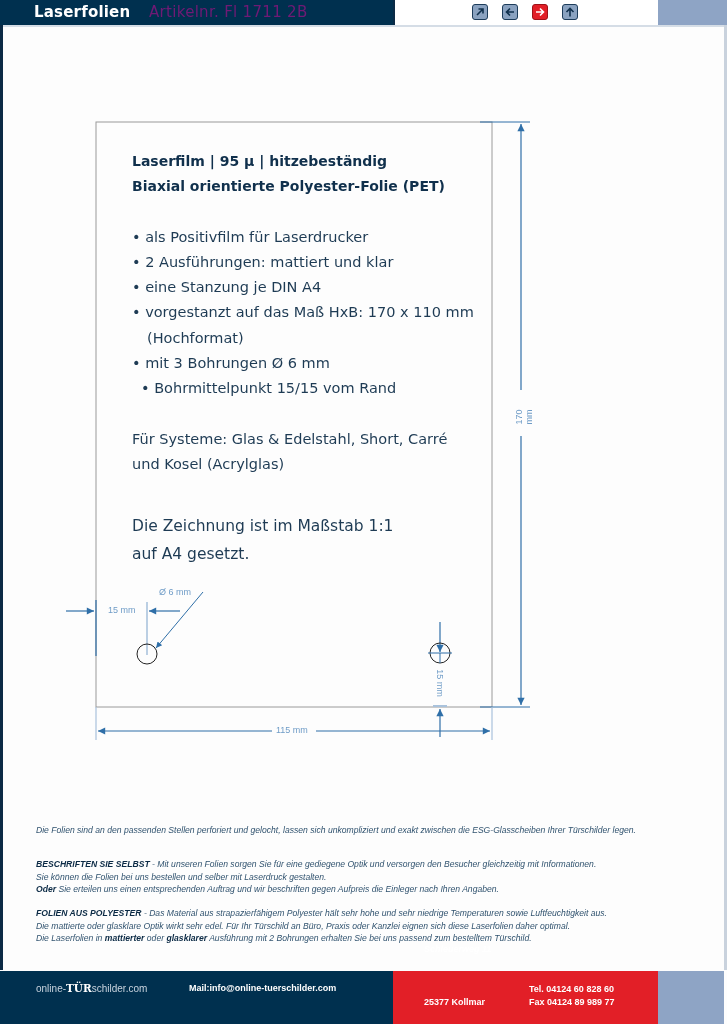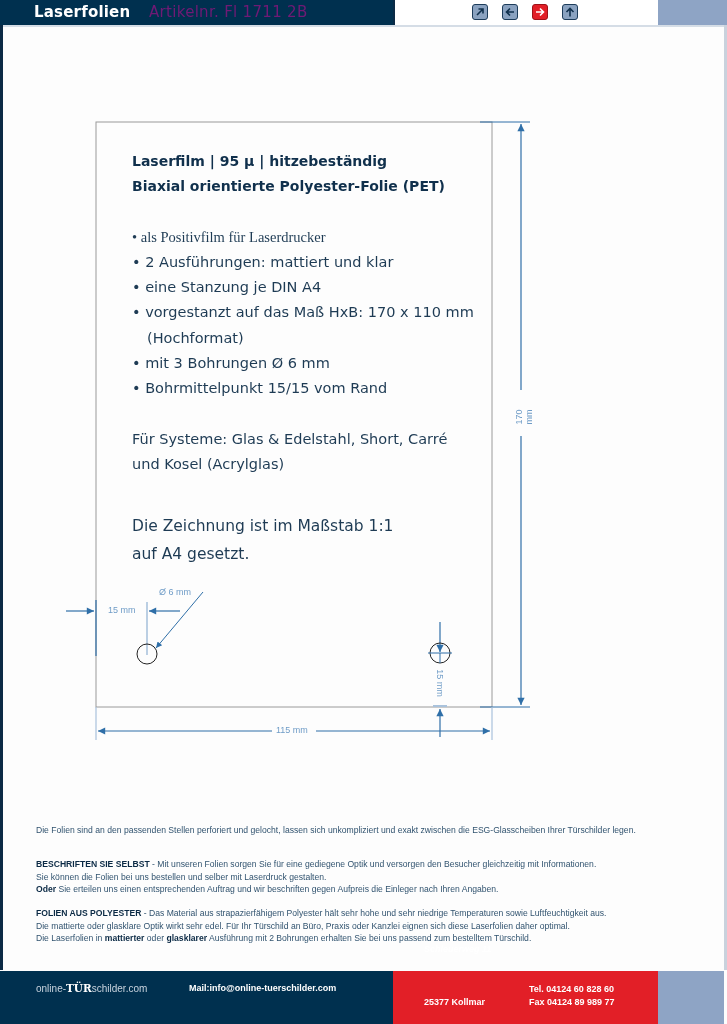--- a/index.html
+++ b/index.html
@@ -24,21 +24,21 @@
     display: flex; align-items: center; justify-content: center; cursor: pointer;
   }
   .navbtn.active { background: #e21f27; border-color: #9d1118; }
   .navbtn svg { width: 12px; height: 12px; }
   
   #drawing { left: 0; top: 0; width: 727px; height: 800px; }
   .spec { color: #1e3b54; font-size: 14.5px; left: 132px; }
   .spec.bold { font-weight: bold; font-size: 14px; color: #10304c; }
   .dimlabel { color: #6f9cc7; font-size: 9px; font-family: "Liberation Sans", sans-serif; }
   
-  .info { left: 36px; color: #31536f; font-size: 8.6px; line-height: 12.5px; width: 660px; font-family: "Liberation Sans", sans-serif; }
+  .info { left: 36px; color: #31536f; font-size: 8.6px; line-height: 12.5px; width: 660px; font-family: "Liberation Sans", sans-serif; font-style: italic; }
   .info b { color: #0b2a45; }
   
   #footer-dark { left: 0; top: 971px; width: 393px; height: 53px; background: #00304f; }
   #footer-red { left: 393px; top: 971px; width: 265px; height: 53px; background: #e21f27; }
   #footer-blue { left: 658px; top: 971px; width: 66px; height: 53px; background: #8ea4c5; }
   .ft { color: #ffffff; font-size: 9px; font-weight: bold; line-height: 13px; font-family: "Liberation Sans", sans-serif; }
   .brand { left: 36px; top: 982px; color: #c8d3de; font-size: 10px; font-family: "Liberation Sans", sans-serif; }
   .brand .tuer { font-family: "DejaVu Serif", serif; font-weight: bold; color: #ffffff; font-size: 10.5px; }
 </style>
 </head>
@@ -112,27 +112,27 @@
 </svg>
 
 <div class="abs dimlabel" style="left:509px;top:407px;transform:rotate(-90deg);transform-origin:center;width:30px;text-align:center;">170 mm</div>
 <div class="abs dimlabel" style="left:276px;top:725px;">115 mm</div>
 <div class="abs dimlabel" style="left:108px;top:605px;">15 mm</div>
 <div class="abs dimlabel" style="left:425px;top:678px;transform:rotate(90deg);transform-origin:center;width:30px;text-align:center;">15 mm</div>
 <div class="abs dimlabel" style="left:159px;top:587px;">Ø  6 mm</div>
 
 <div class="abs spec bold" style="top:153px;">Laserfilm |  95 µ | hitzebeständig</div>
 <div class="abs spec bold" style="top:178px;">Biaxial orientierte Polyester-Folie (PET)</div>
-<div class="abs spec" style="top:229px;font-family:Liberation Serif, serif;">• als Positivfilm für Laserdrucker</div>
+<div class="abs spec" style="top:229px;">• als Positivfilm für Laserdrucker</div>
 <div class="abs spec" style="top:254px;">• 2 Ausführungen: mattiert und klar</div>
 <div class="abs spec" style="top:279px;">• eine Stanzung je DIN A4</div>
 <div class="abs spec" style="top:304px;">• vorgestanzt auf das Maß HxB: 170 x 110 mm</div>
 <div class="abs spec" style="top:330px;left:139px;margin-left:8px;">(Hochformat)</div>
 <div class="abs spec" style="top:355px;">• mit 3 Bohrungen Ø 6 mm</div>
-<div class="abs spec" style="top:380px;">• Bohrmittelpunkt 15/15 vom Rand</div>
+<div class="abs spec" style="top:380px;margin-left:9px;">• Bohrmittelpunkt 15/15 vom Rand</div>
 <div class="abs spec" style="top:431px;">Für Systeme: Glas &amp; Edelstahl, Short, Carré</div>
 <div class="abs spec" style="top:456px;">und Kosel  (Acrylglas)</div>
 <div class="abs spec" style="top:517px;font-size:15.5px;">Die Zeichnung ist im Maßstab 1:1</div>
 <div class="abs spec" style="top:545px;font-size:15.5px;">auf A4 gesetzt.</div>
 
 <div class="abs info" style="top:824px;">
   <span>Die Folien sind an den passenden Stellen perforiert und gelocht, lassen sich unkompliziert und exakt zwischen die ESG-Glasscheiben Ihrer Türschilder legen.</span>
 </div>
 <div class="abs info" style="top:858px;">
   <b>BESCHRIFTEN SIE SELBST</b><span> - Mit unseren Folien sorgen Sie für eine gediegene Optik und versorgen den Besucher gleichzeitig mit Informationen.</span><br>

